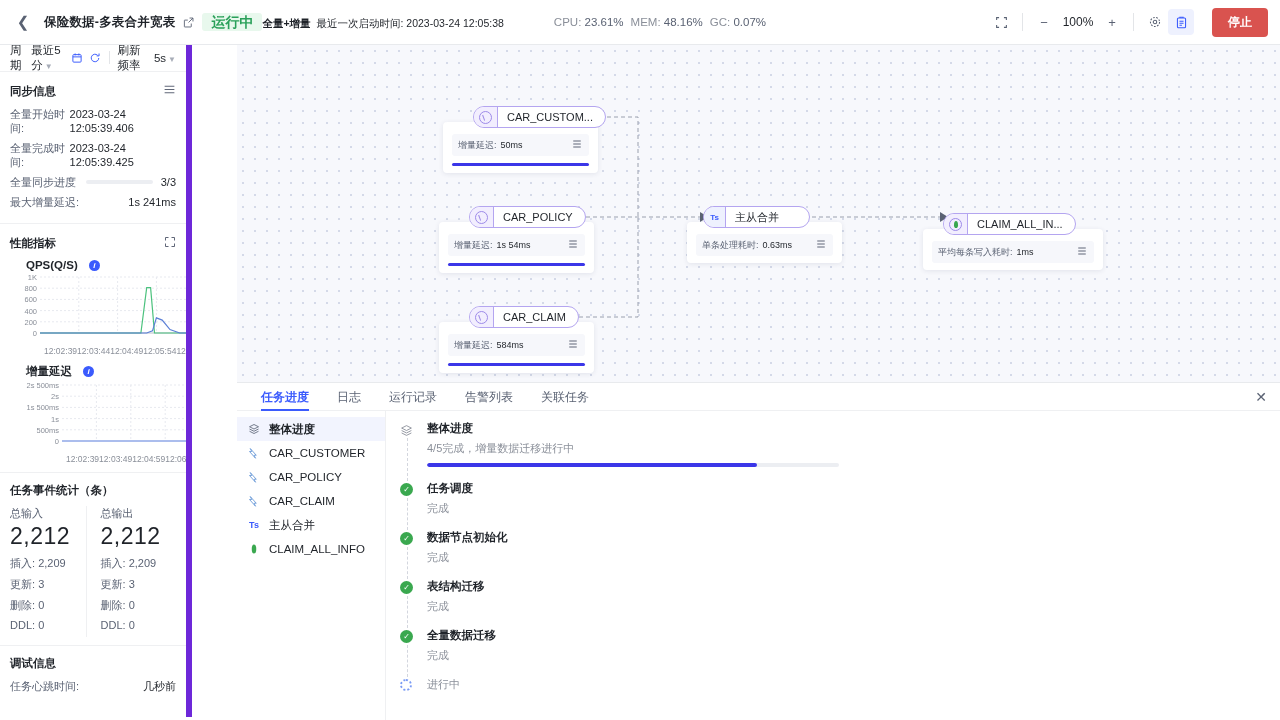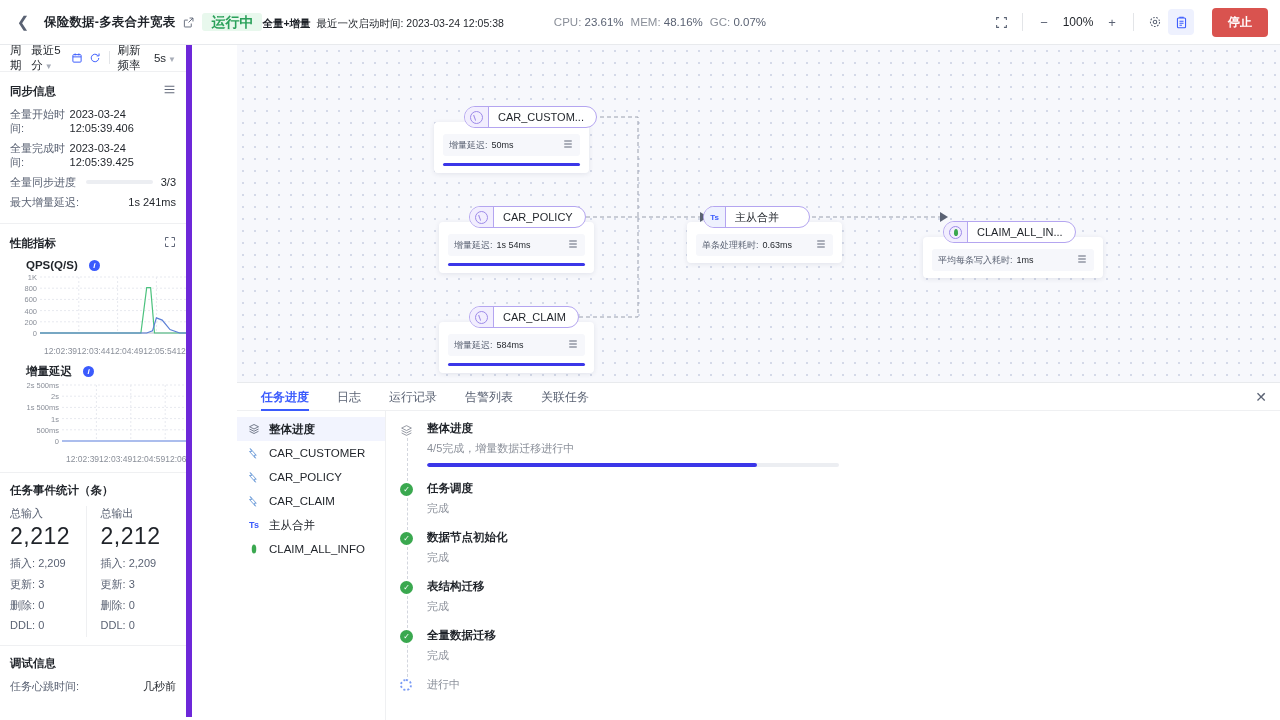--- a/index.html
+++ b/index.html
@@ -464,21 +464,21 @@
 
     <svg class="edge" style="left:0;top:0;width:1043px;height:337px">
       <path d="M335,72 L401,72 L401,172" fill="none" stroke="#9aa0ae" stroke-width="1" stroke-dasharray="4 3"></path>
       <path d="M335,272 L401,272 L401,172" fill="none" stroke="#9aa0ae" stroke-width="1" stroke-dasharray="4 3"></path>
       <path d="M335,172 L463,172" fill="none" stroke="#9aa0ae" stroke-width="1" stroke-dasharray="4 3"></path>
       <path d="M463,167 L471,172 L463,177 Z" fill="#5a6273"></path>
       <path d="M575,172 L703,172" fill="none" stroke="#9aa0ae" stroke-width="1" stroke-dasharray="4 3"></path>
       <path d="M703,167 L711,172 L703,177 Z" fill="#5a6273"></path>
     </svg>
 
-    <div class="node" style="left:227px; top:61px">
+    <div class="node" style="left:236px; top:61px">
       <div class="node-head">
         <span class="node-ico">
             <span class="circ-ico"></span>
           </span>
         <span class="node-name">CAR_CUSTOM...</span>
       </div>
       <div class="node-card">
         <div class="node-metric">
           <span class="nm-label">增量延迟:</span>
           <span class="nm-val">50ms</span>
@@ -545,21 +545,21 @@
           <span class="nm-val">0.63ms</span>
           <span class="nm-icon">
             <svg width="12" height="12" viewBox="0 0 16 16" stroke="#5a6273" stroke-width="1.3">
                 <path d="M3 4h10M3 8h10M3 12h10"></path>
               </svg>
           </span>
         </div>
       </div>
     </div>
 
-    <div class="node" style="left:706px; top:176px">
+    <div class="node" style="left:706px; top:168px">
       <div class="node-head">
         <span class="node-ico">
             <span class="circ-green"></span>
           </span>
         <span class="node-name">CLAIM_ALL_IN...</span>
       </div>
       <div class="node-card" style="left:-20px; width:180px">
         <div class="node-metric">
           <span class="nm-label">平均每条写入耗时:</span>
           <span class="nm-val">1ms</span>

